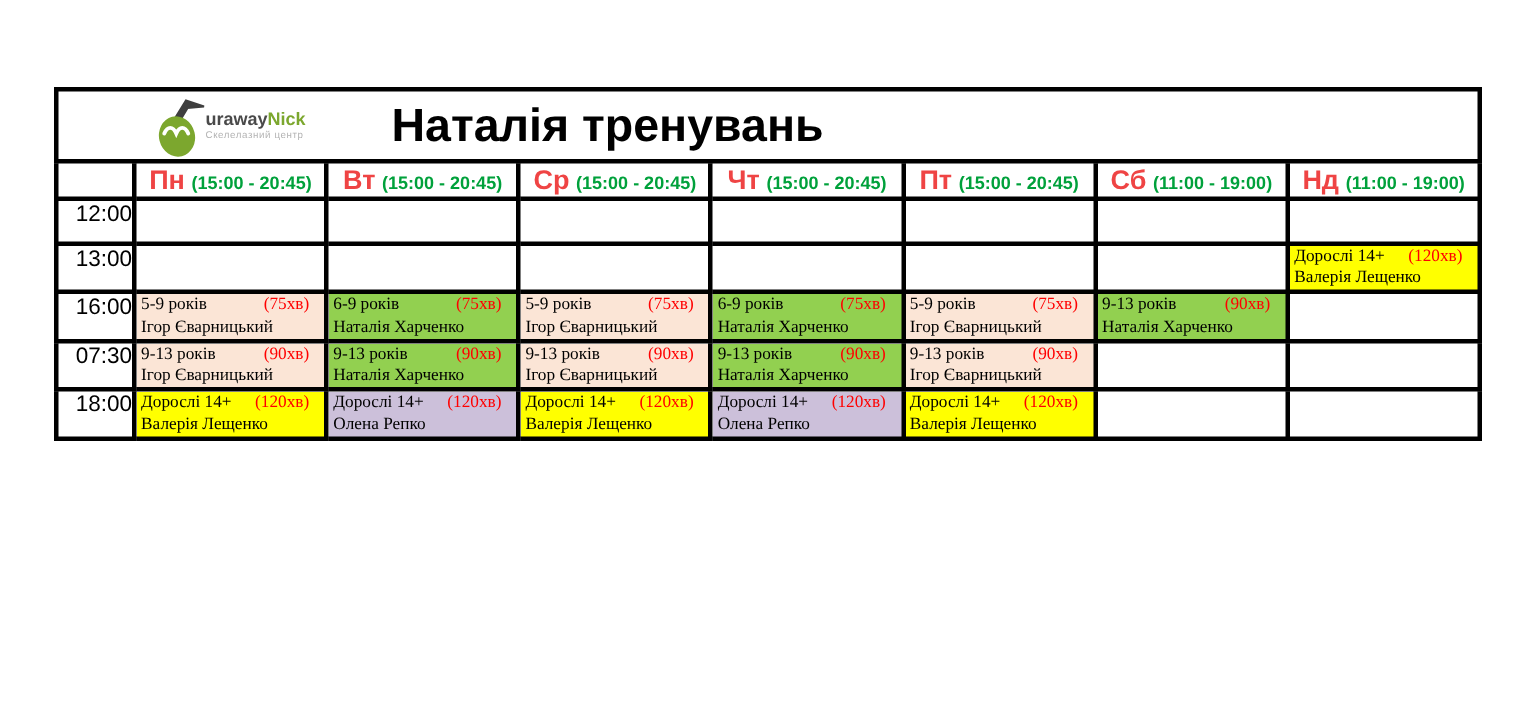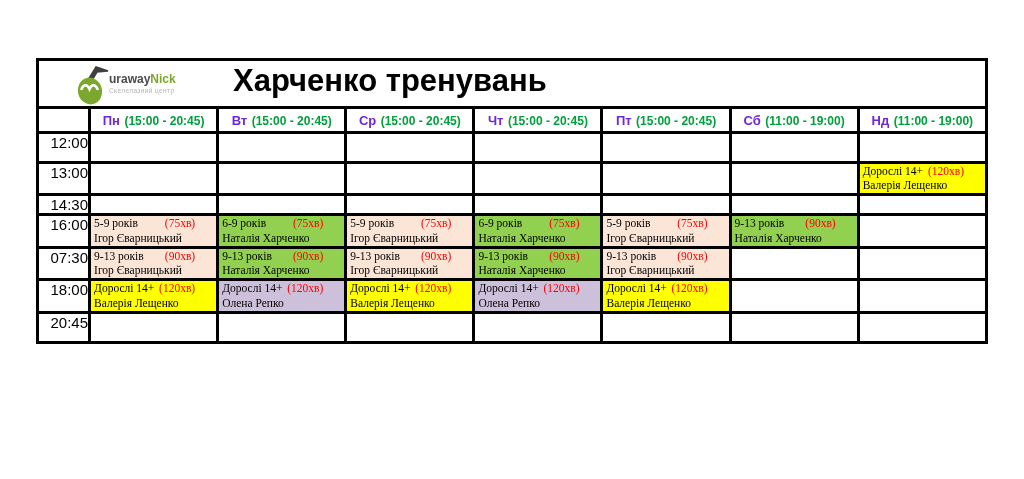--- a/index.html
+++ b/index.html
@@ -10,48 +10,48 @@
   .frame{position:absolute;left:36px;top:58px;}
   table.grid{border-collapse:collapse;table-layout:fixed;width:952px;}
   table.grid th,table.grid td{
     border:3px solid #000;padding:0;vertical-align:top;background:#fff;
     overflow:hidden;
   }
   col.c-time{width:52px;}
   col.c-day{width:128px;}
   
   tr.r-title td{height:45px;vertical-align:middle;}
-  .title-wrap{display:flex;align-items:flex-start;}
+  .title-wrap{display:flex;align-items:center;margin-left:28px;}
   .logo{display:flex;align-items:flex-start;margin-left:36px;width:118px;}
   .logo-mark{flex:0 0 auto;}
   .logo-text{margin-left:-6px;margin-top:10px;line-height:1;}
   .lt-line{font-size:12px;font-weight:bold;letter-spacing:0;}
   .lt-main{color:#4a4a4a;}
   .lt-accent{color:#7ca72e;}
   .lt-sub{font-size:6.5px;color:#b4b4b4;margin-top:3px;letter-spacing:0.4px;}
   h1.title{
     margin:0 0 0 40px;font-size:31px;font-weight:bold;color:#000;
     letter-spacing:0;white-space:nowrap;
   }
   
   tr.r-days th{height:22px;text-align:center;vertical-align:middle;white-space:nowrap;}
-  .day-abbr{font-weight:bold;font-size:13px;color:#6d28d9;}
+  .day-abbr{font-weight:bold;font-size:18px;color:#ef4444;}
   .day-hours{font-size:12px;font-weight:600;color:var(--header-time-green,#00a13b);}
   
   tr.r-n th.time,tr.r-n td{height:27px;}
   tr.r-s th.time,tr.r-s td{height:13px;}
   th.time{
     text-align:right;vertical-align:middle;padding-right:5px;
     font-size:15px;font-weight:500;color:#000;white-space:nowrap;
   }
   
   td .line1{
     display:flex;justify-content:space-between;align-items:baseline;
     font-family:"Liberation Serif",serif;font-size:11.5px;color:#000;
-    padding:1px 21px 0 3px;line-height:1.15;white-space:nowrap;
+    padding:1px 10px 0 3px;line-height:1.15;white-space:nowrap;
   }
   td .dur{color:var(--duration-red,#ff0000);text-align:right;}
   td .coach{
     font-family:"Liberation Serif",serif;font-size:11.5px;color:#000;
     padding:1px 2px 1px 3px;line-height:1.15;white-space:nowrap;
   }
 </style>
 </head>
 <body>
 
@@ -77,21 +77,21 @@
                 <ellipse cx="15" cy="28" rx="12" ry="13.5" fill="#7ca72e" transform="rotate(-14 15 28)"></ellipse>
                 <path d="M6.5 26 c2.2 -5 5.8 -5 8 0 c2.2 -5 5.8 -5 8 0" fill="none" stroke="#ffffff" stroke-width="2.6" stroke-linecap="round"></path>
               </svg>
               <div class="logo-text">
                 <div class="lt-line">
                   <span class="lt-main">uraway</span><span class="lt-accent">Nick</span>
                 </div>
                 <div class="lt-sub">Скелелазний центр</div>
               </div>
             </div>
-            <h1 class="title">Харченко тренувань</h1>
+            <h1 class="title">Наталія тренувань</h1>
           </div>
         </td>
       </tr>
       <tr class="r-days">
         <th></th>
         <th>
           <span class="day-abbr">Пн</span>
           <span class="day-hours">(15:00 - 20:45)</span>
         </th>
         <th>
@@ -140,30 +140,20 @@
           <td></td>
           <td></td>
           <td style="background: rgb(255, 255, 0);">
             <div class="line1">
               <span>Дорослі 14+</span>
               <span class="dur">(120хв)</span>
             </div>
             <div class="coach">Валерія Лещенко</div>
           </td>
         </tr>
-        <tr class="r-s">
-          <th class="time">14:30</th>
-          <td></td>
-          <td></td>
-          <td></td>
-          <td></td>
-          <td></td>
-          <td></td>
-          <td></td>
-        </tr>
         <tr class="r-n">
           <th class="time">16:00</th>
           <td style="background: rgb(251, 229, 214);">
             <div class="line1">
               <span>5-9 років</span>
               <span class="dur">(75хв)</span>
             </div>
             <div class="coach">Ігор Єварницький</div>
           </td>
           <td style="background: rgb(146, 208, 80);">
@@ -273,28 +263,18 @@
             </div>
             <div class="coach">Олена Репко</div>
           </td>
           <td style="background: rgb(255, 255, 0);">
             <div class="line1">
               <span>Дорослі 14+</span>
               <span class="dur">(120хв)</span>
             </div>
             <div class="coach">Валерія Лещенко</div>
           </td>
-          <td></td>
-          <td></td>
-        </tr>
-        <tr class="r-n">
-          <th class="time">20:45</th>
-          <td></td>
-          <td></td>
-          <td></td>
-          <td></td>
-          <td></td>
           <td></td>
           <td></td>
         </tr>
       </tbody>
   </table>
 </div>
 
 </body></html>

